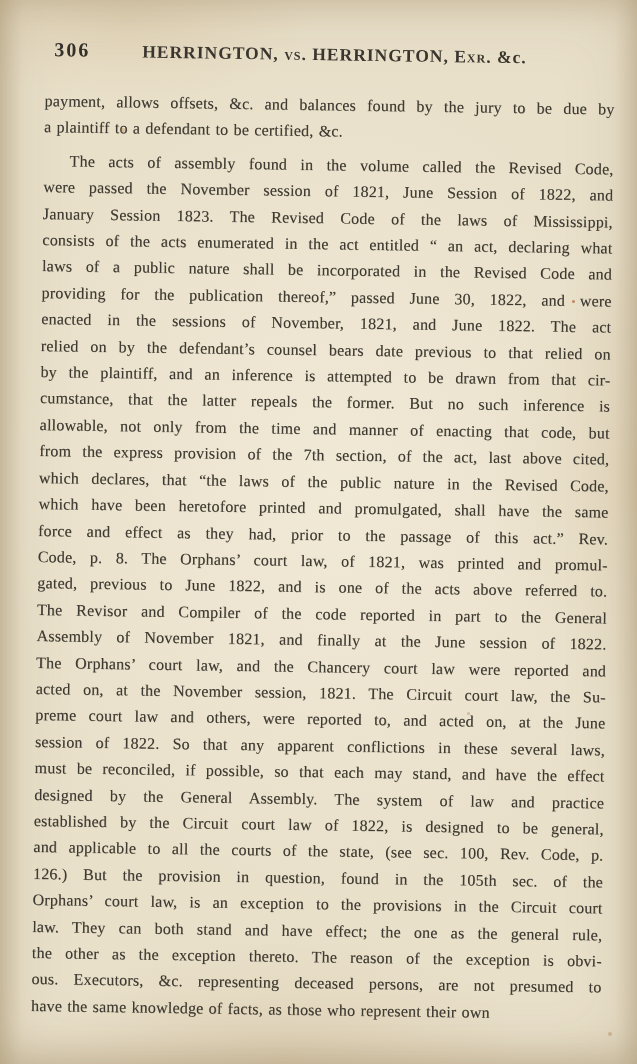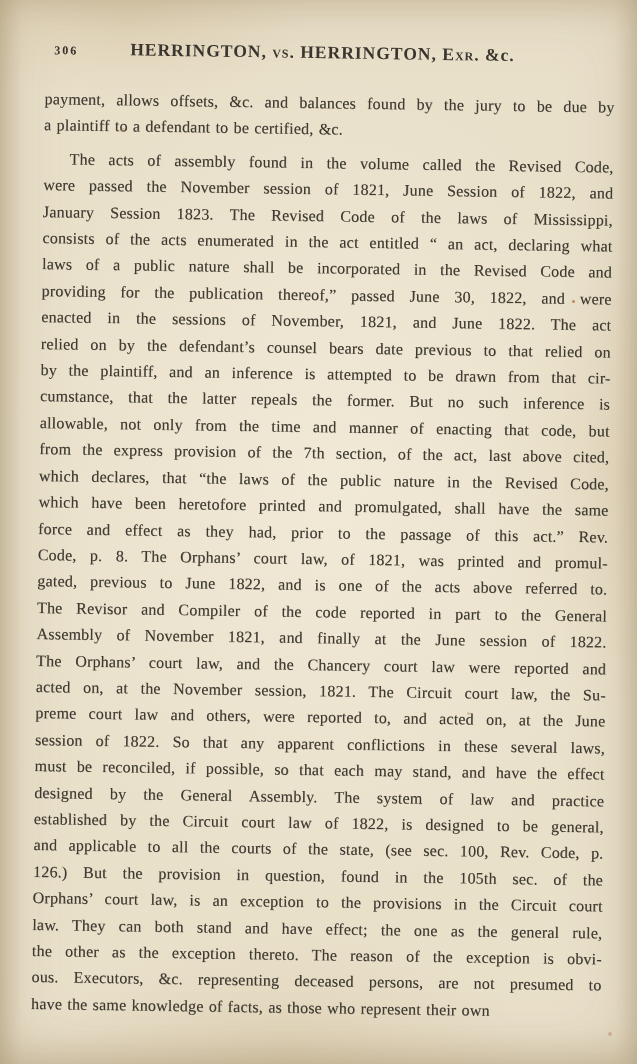--- a/index.html
+++ b/index.html
@@ -28,21 +28,21 @@
     transform: rotate(0.85deg);
     transform-origin: 40px 0;
   }
   .page-header {
     display: flex;
     align-items: baseline;
     padding-top: 38px;
   }
   .page-number {
     margin-left: 55px;
-    font-size: 12px;
+    font-size: 20px;
     font-weight: bold;
     letter-spacing: 2px;
     color: #34302a;
   }
   .case-title {
     margin-left: 52px;
     font-size: 17.5px;
     font-weight: bold;
     letter-spacing: 1px;
     color: #3a362f;

